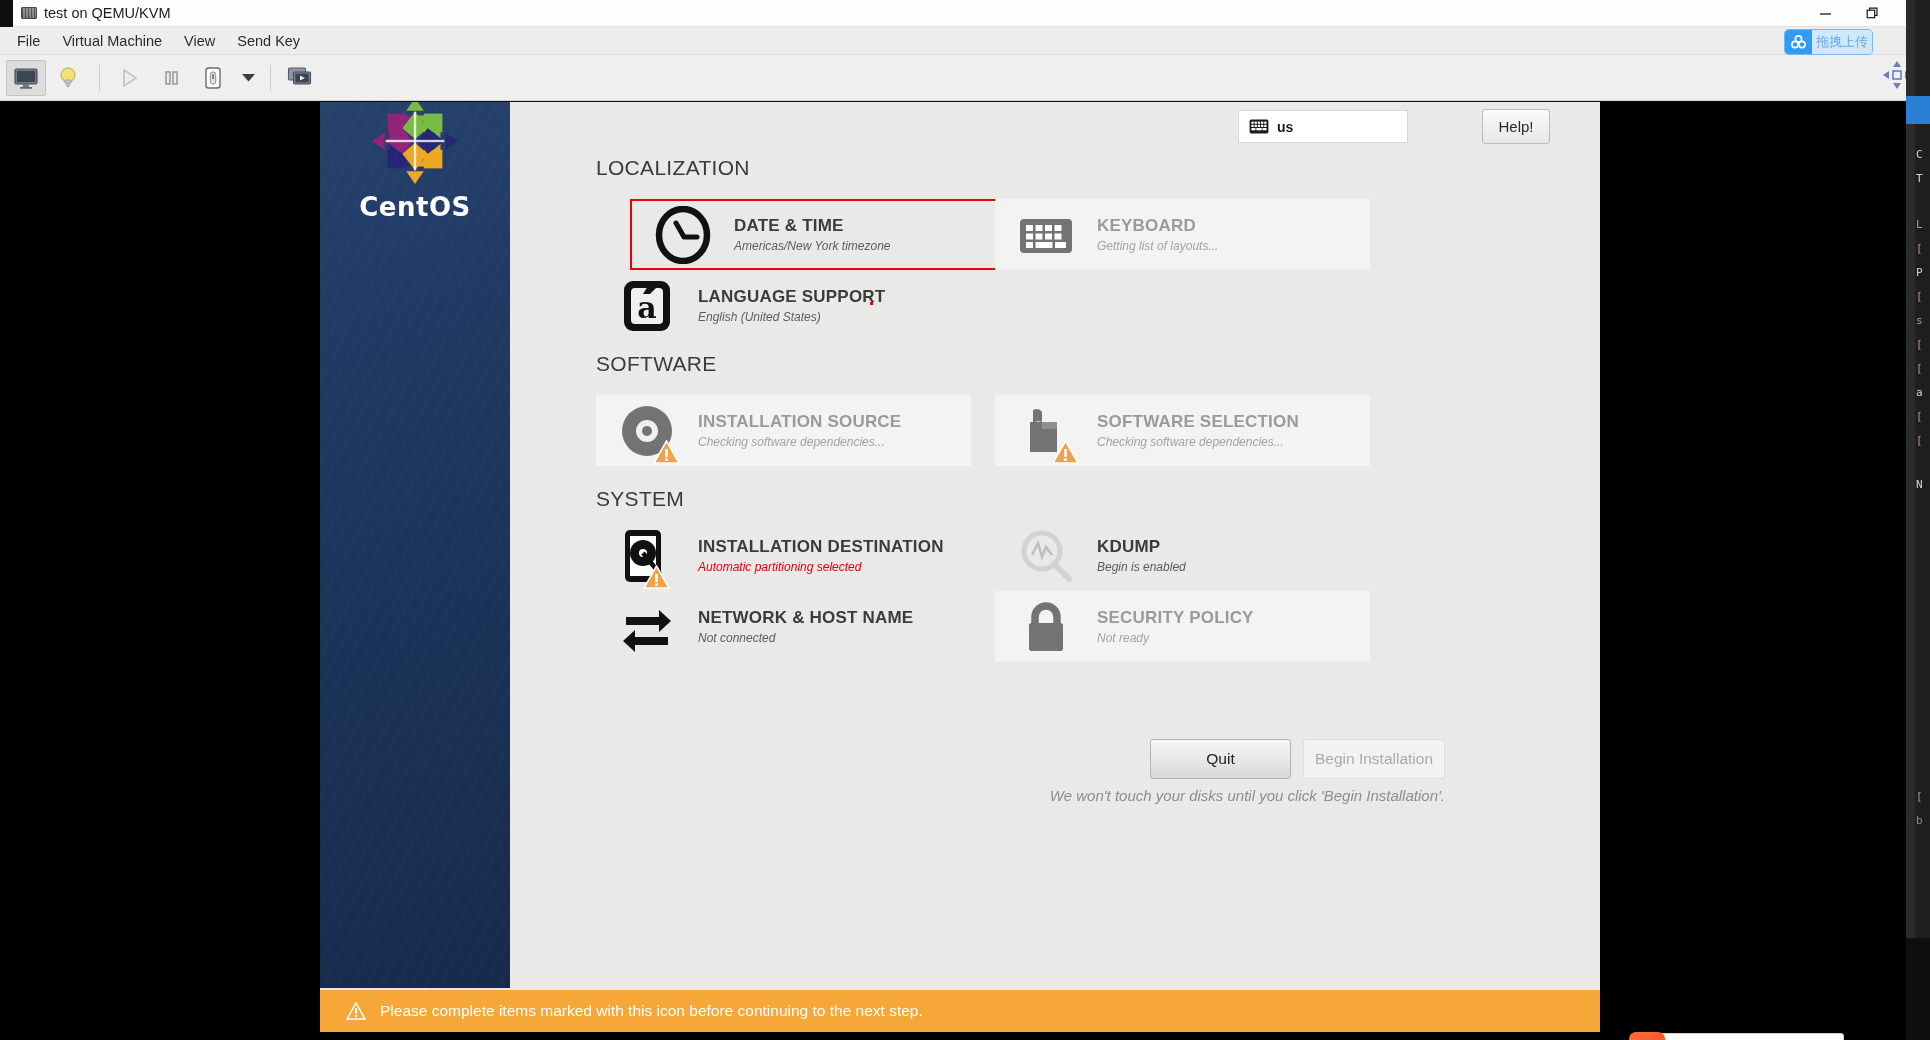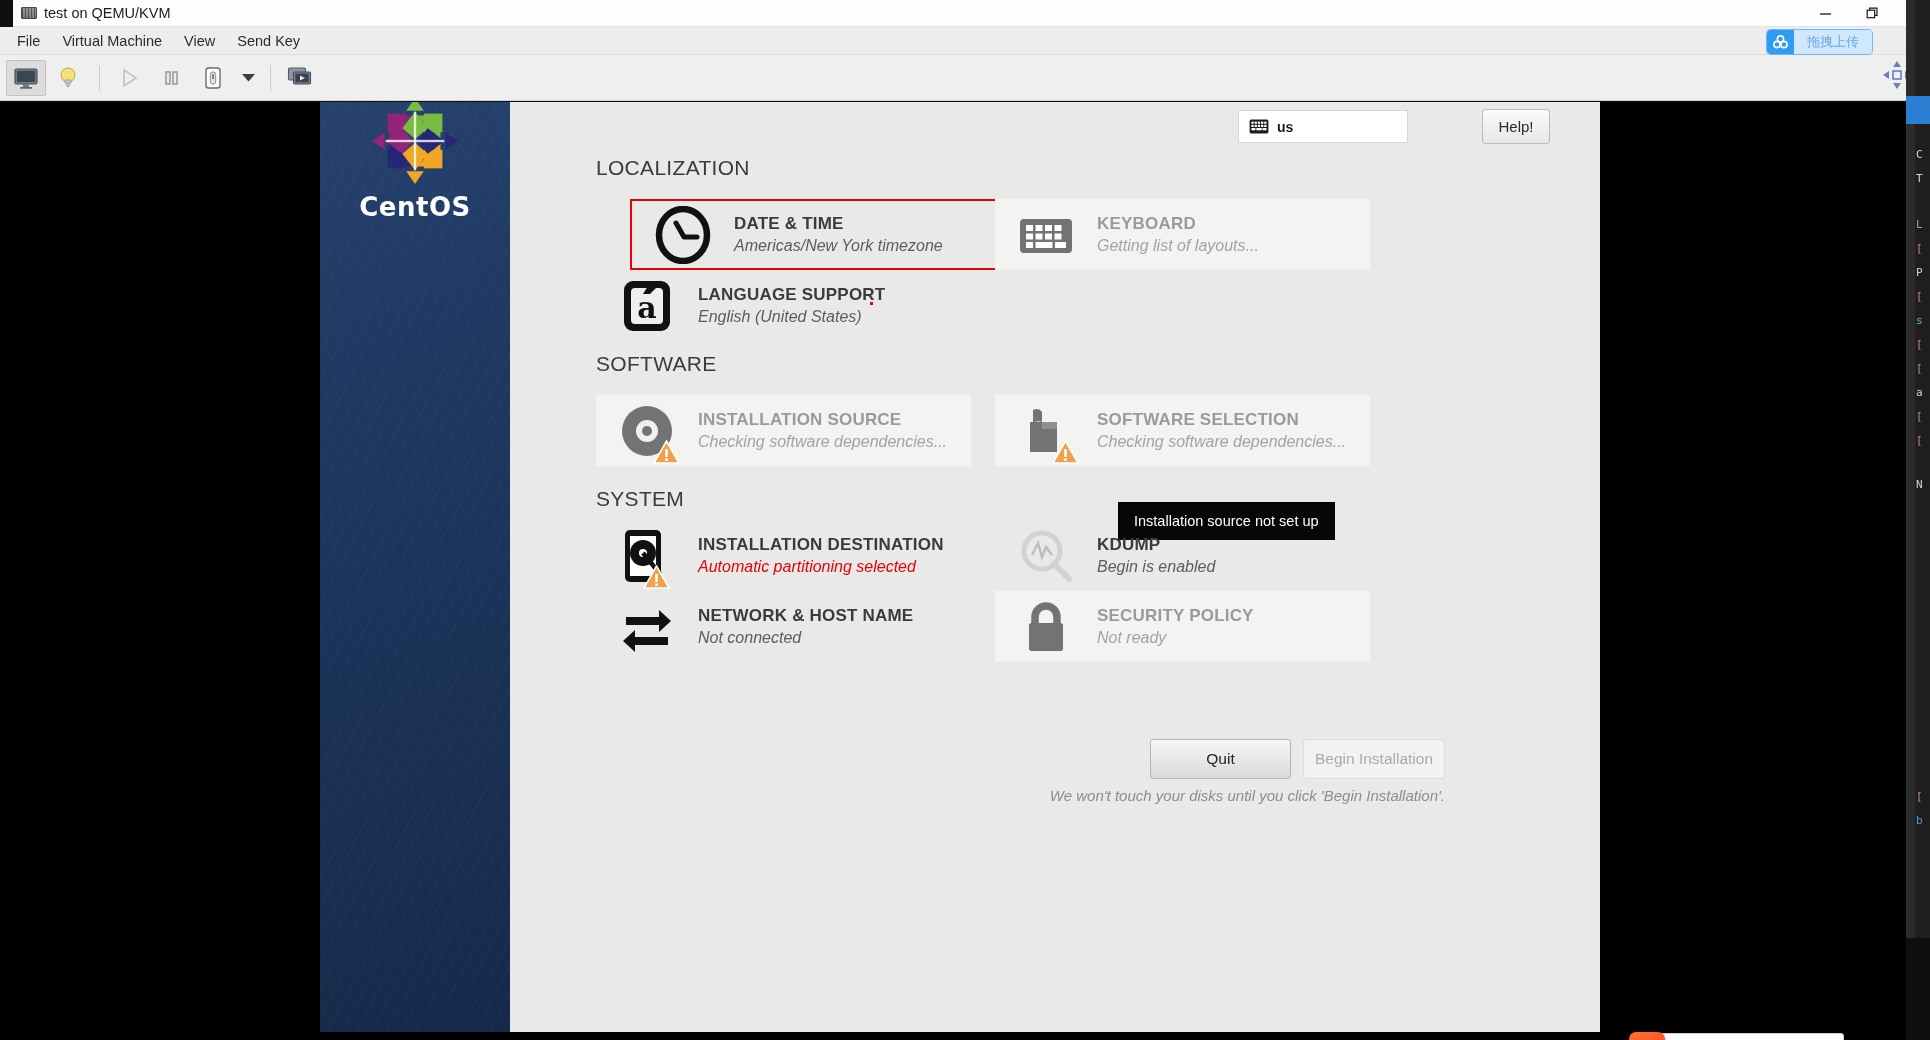--- a/index.html
+++ b/index.html
@@ -45,21 +45,21 @@
     display:flex; align-items:center; height:24px;
     border-radius:4px; overflow:hidden;
     box-shadow:0 0 0 1px #74b6f5;
   }
   .upload-pill .up-ico {
     width:27px; height:24px; background:#2f9bf2;
     display:flex; align-items:center; justify-content:center;
   }
   .upload-pill .up-txt {
     background:#cfe8fd; color:#6aa9e0; font-size:13px;
-    padding:0 13px; height:24px; line-height:24px;
+    padding:0 4px; height:24px; line-height:24px;
   }
 
   .toolbar {
     position:absolute; left:0; top:55px; width:1930px; height:46px;
     background:#efefef; border-bottom:1px solid #cfcfcf;
     display:flex; align-items:center; padding-left:6px;
   }
   .tbtn {
     width:40px; height:36px; margin-right:2px;
     display:flex; align-items:center; justify-content:center;
@@ -121,21 +121,21 @@
   .hub-item {
     position:absolute; width:375px; height:71px;
     display:flex; align-items:center; padding-left:22px; gap:22px;
   }
   .hub-item.disabled { background:#f3f3f1; }
   .hub-item.selected { border:2px solid #e8000a;margin-left:34px; }
   .hub-icon { width:58px; height:58px; flex:0 0 58px; position:relative; }
   .hub-text { display:flex; flex-direction:column; gap:3px; }
   .hub-title { font-size:17px; font-weight:bold; color:#3b3b3b; letter-spacing:0.2px; }
   .hub-title.dim { color:#9a9a98; }
-  .hub-sub { font-size:16px; font-style:italic; color:#5c5c5a; }
+  .hub-sub { font-size:12px; font-style:italic; color:#5c5c5a; }
   .hub-sub.dim { color:#a3a3a1; }
   .hub-sub.warn { color:#e8000a; }
 
   .warn-badge {
     position:absolute; right:-4px; bottom:-4px; width:27px; height:24px;
   }
 
   .tooltip {
     position:absolute; background:#070707; color:#fff;
     font-size:14.5px; padding:11px 16px; white-space:nowrap;
@@ -473,21 +473,20 @@
             </svg>
           </div>
           <div class="hub-text">
             <div class="hub-title dim">SOFTWARE SELECTION</div>
             <div class="hub-sub dim">Checking software dependencies...</div>
           </div>
         </div>
 
         <div class="sec-title" style="left:86px; top:385px;">SYSTEM</div>
 
-        <div class="tooltip" style="left:608px; top:400px;">Installation source not set up</div>
 
         <div class="hub-item" style="left:86px; top:418px;">
           <div class="hub-icon">
             <svg width="58" height="58" viewBox="0 0 58 58">
               <rect x="7" y="3" width="36" height="52" rx="5" fill="#111"></rect>
               <rect x="12" y="9" width="26" height="40" fill="#fff"></rect>
               <circle cx="25" cy="26" r="13" fill="#111"></circle>
               <circle cx="25" cy="26" r="4" fill="#fff"></circle>
               <path d="M25 26 L42 47" stroke="#111" stroke-width="4.5"></path>
             </svg>
@@ -541,20 +540,28 @@
             <div class="hub-title dim">SECURITY POLICY</div>
             <div class="hub-sub dim">Not ready</div>
           </div>
         </div>
 
         <div class="btn primary" style="left:640px; top:637px; width:141px;">Quit</div>
         <div class="btn ghost" style="left:793px; top:637px; width:142px;">Begin Installation</div>
         <div class="disk-note" style="left:430px; top:685px; width:505px;">We won't touch your disks until you click 'Begin Installation'.</div>
       </div>
 
+      <div class="warn-bar">
+        <svg width="20" height="18" viewBox="0 0 20 18" style="flex:0 0 20px;">
+          <polygon points="10,1 19,17 1,17" fill="#f6a738" stroke="#fff" stroke-width="1.5"></polygon>
+          <rect x="9" y="6" width="2" height="6" fill="#fff"></rect>
+          <rect x="9" y="13" width="2" height="2" fill="#fff"></rect>
+        </svg>
+        <span class="wb-text">Please complete items marked with this icon before continuing to the next step.</span>
+      </div>
     </div>
 
     <div class="sogou">
       <div class="sogou-logo">S</div>
       <div class="sg-ico" style="font-size:16px;">中</div>
       <div class="sg-ico" style="font-size:13px;">°,</div>
       <div class="sg-ico">
         
       </div>
       <div class="sg-ico">

